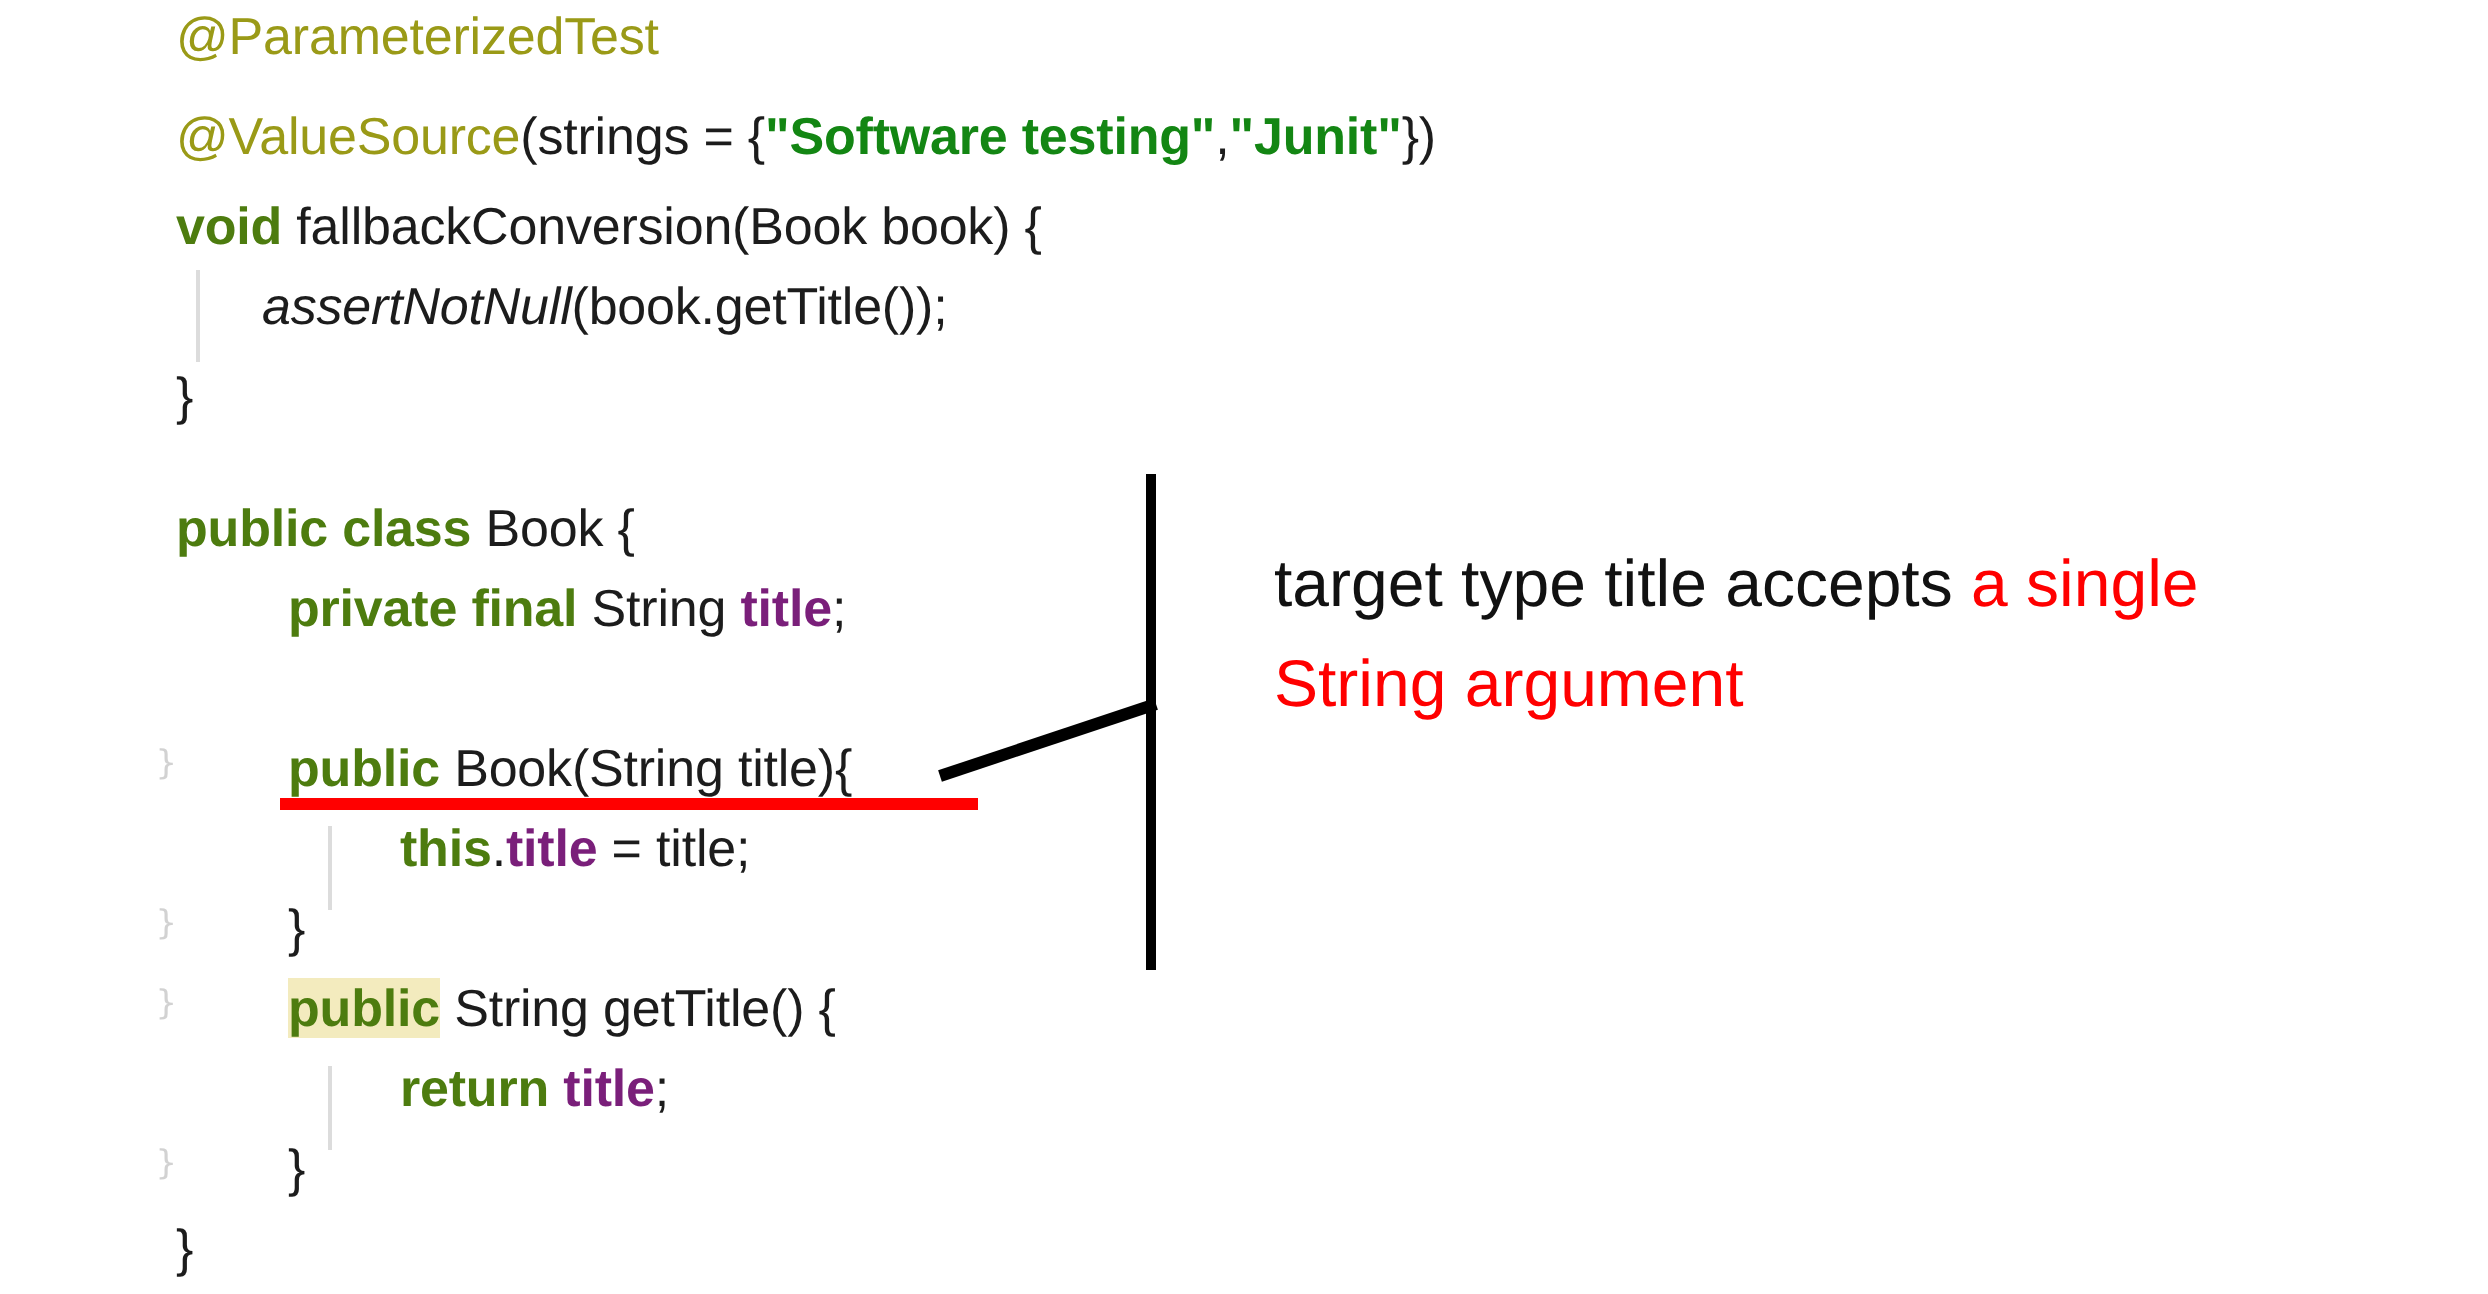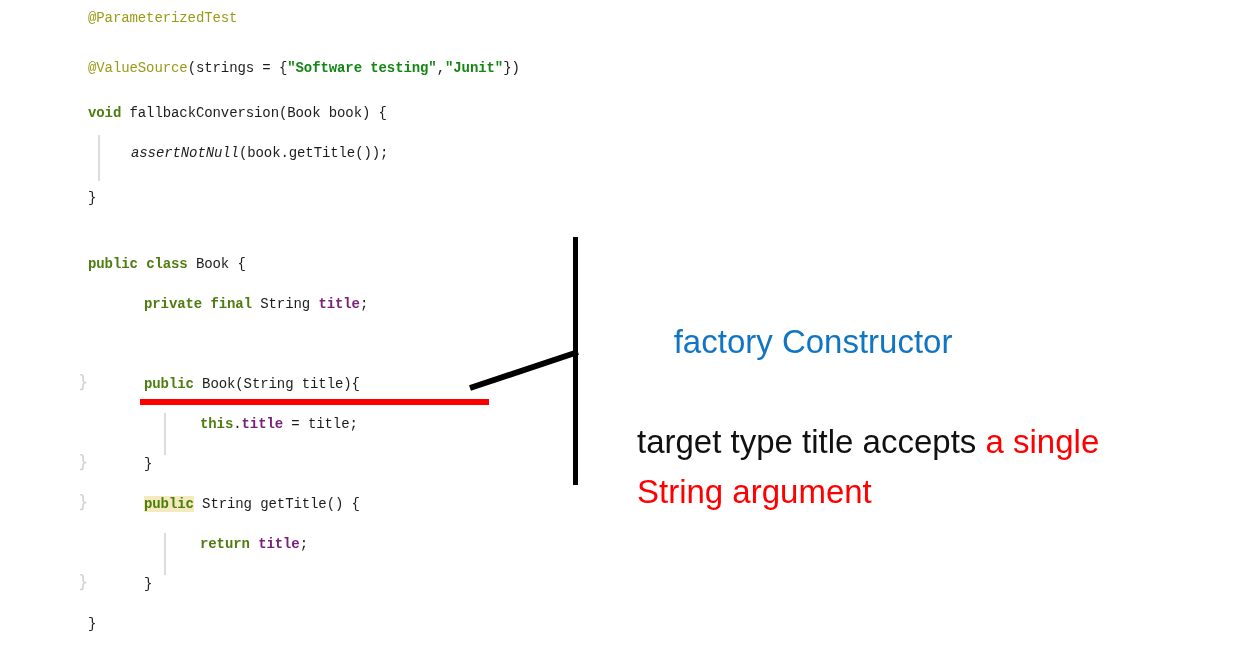--- a/index.html
+++ b/index.html
@@ -21,22 +21,22 @@
     left: 0;
     top: 0;
     width: 620px;
     height: 647px;
   }
 
   .code-line {
     position: absolute;
     left: 0;
     white-space: pre;
-    font-family: Liberation Mono, monospace;
-    font-size: 14px;
+    font-family: Liberation Sans, sans-serif;
+    font-size: 26px;
     line-height: 24px;
     color: #202020;
     letter-spacing: -0.1px;
   }
 
   
   .tok-anno   { color: #9A9A17; }
   .tok-kw     { color: #4d7c0f; font-weight: bold; }
   .tok-str    { color: #138613; font-weight: bold; }
   .tok-field  { color: #7A1F7A; font-weight: bold; }
@@ -141,20 +141,17 @@
 
   <div id="red-underline"></div>
 </div>
 
 <div id="bracket-vertical"></div>
 <svg id="bracket-leader" viewBox="0 0 110 40" width="110" height="40">
   <line x1="0" y1="38" x2="108" y2="2" stroke="#000000" stroke-width="6" stroke-linecap="butt"></line>
 </svg>
 
 <div id="annotation">
-  <div class="ann-line">
-    <span class="ann-blue">factory Constructor</span>
-  </div>
   <div id="annotation-body">
       <div class="ann-line"><span class="ann-black">target type title accepts </span><span class="ann-red">a single</span></div>
       <div class="ann-line"><span class="ann-red">String argument</span></div>
     </div>
 </div>
 
 </body></html>

